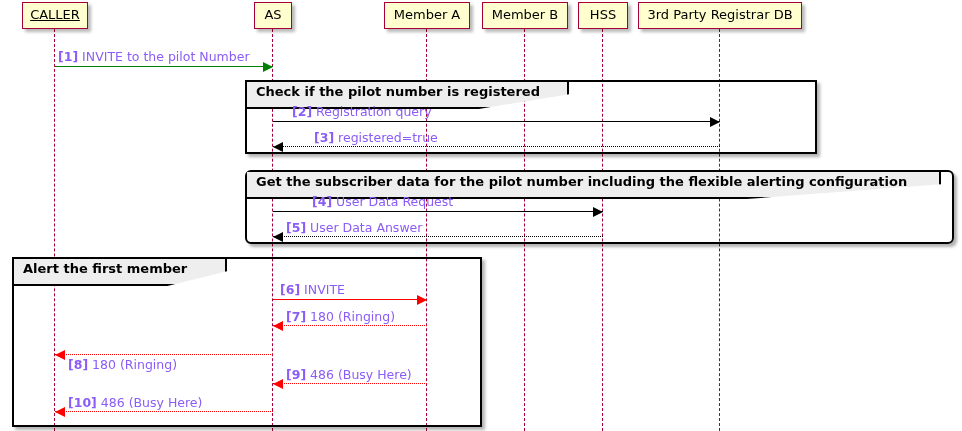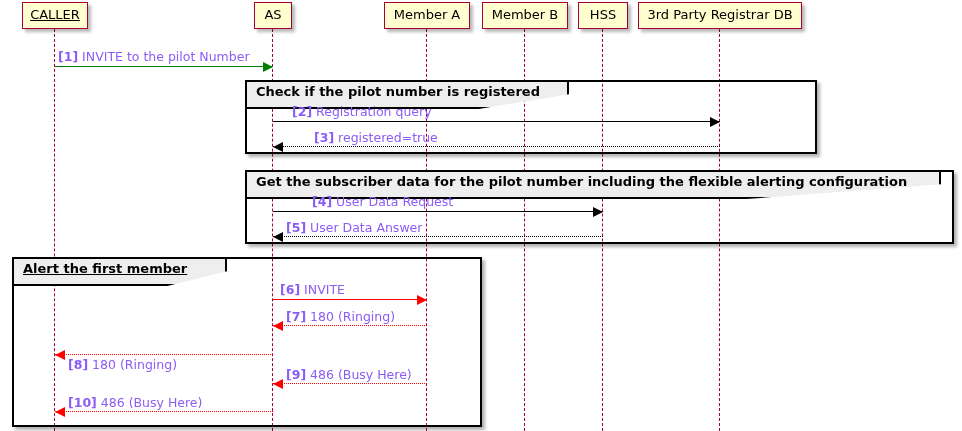--- a/index.html
+++ b/index.html
@@ -107,25 +107,25 @@
       <div class="lifeline" style="left: 272.25px; height: 402px;"></div>
       <div class="lifeline" style="left: 426.25px; height: 402px;"></div>
       <div class="lifeline" style="left: 524.25px; height: 402px;"></div>
       <div class="lifeline" style="left: 602.25px; height: 402px;"></div>
       <div class="lifeline" style="left: 719.25px; height: 402px;"></div>
     </div>
   <div id="layer-groups">
       <div class="group" style="left: 245px; top: 80px; width: 572px; height: 74px;">
         <div class="group-header" style="width: 322px;">Check if the pilot number is registered</div>
       </div>
-      <div class="group" style="left: 245px; top: 170px; width: 709px; height: 74px;">
+      <div class="group" style="left: 245px; top: 170px; width: 709px; height: 74px; border-radius: 6px;">
         <div class="group-header" style="width: 694px;">Get the subscriber data for the pilot number including the flexible alerting configuration</div>
       </div>
       <div class="group" style="left: 12px; top: 257px; width: 470px; height: 170px;">
-        <div class="group-header" style="width: 213px; text-decoration: underline;">Alert the first member</div>
+        <div class="group-header" style="width: 213px;">Alert the first member</div>
       </div>
     </div>
   <div id="layer-messages">
       <div class="msg-line msg-solid" style="left: 55px; width: 218px; top: 66px; border-top-color: rgb(0, 128, 0);"></div>
       <div class="arrowhead arrow-right" style="top: 61.5px; left: 263px; border-left-color: rgb(0, 128, 0);"></div>
       <div class="msg-label" style="left: 58px; top: 50px;"><b>[1]</b> <span> INVITE to the pilot Number</span></div>
       <div class="msg-line msg-solid" style="left: 273px; width: 447px; top: 121px; border-top-color: rgb(0, 0, 0);"></div>
       <div class="arrowhead arrow-right" style="top: 116.5px; left: 710px; border-left-color: rgb(0, 0, 0);"></div>
       <div class="msg-label" style="left: 292px; top: 105px;"><b>[2]</b> <span> Registration query</span></div>
       <div class="msg-line msg-dotted" style="left: 273px; width: 447px; top: 146px; border-top-color: rgb(0, 0, 0);"></div>

